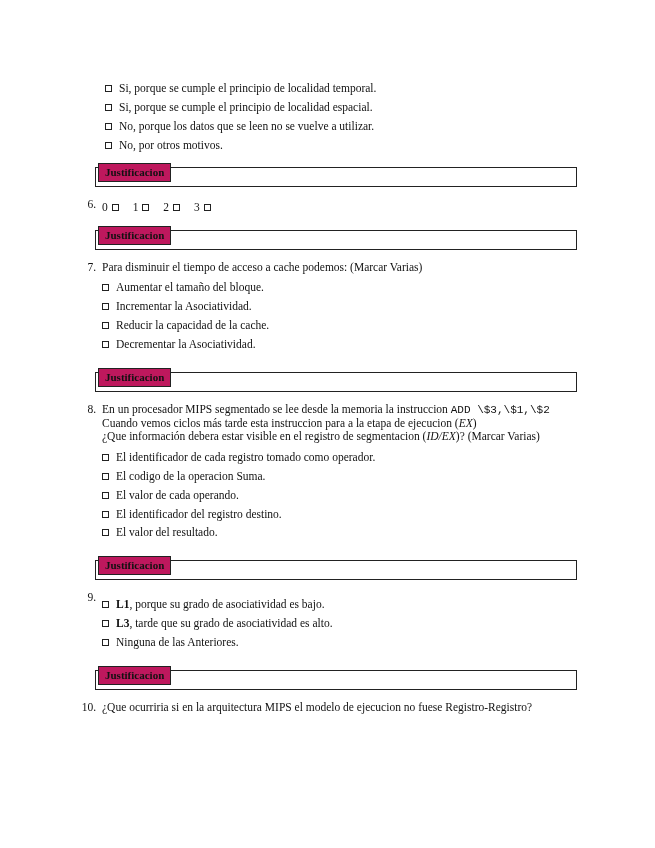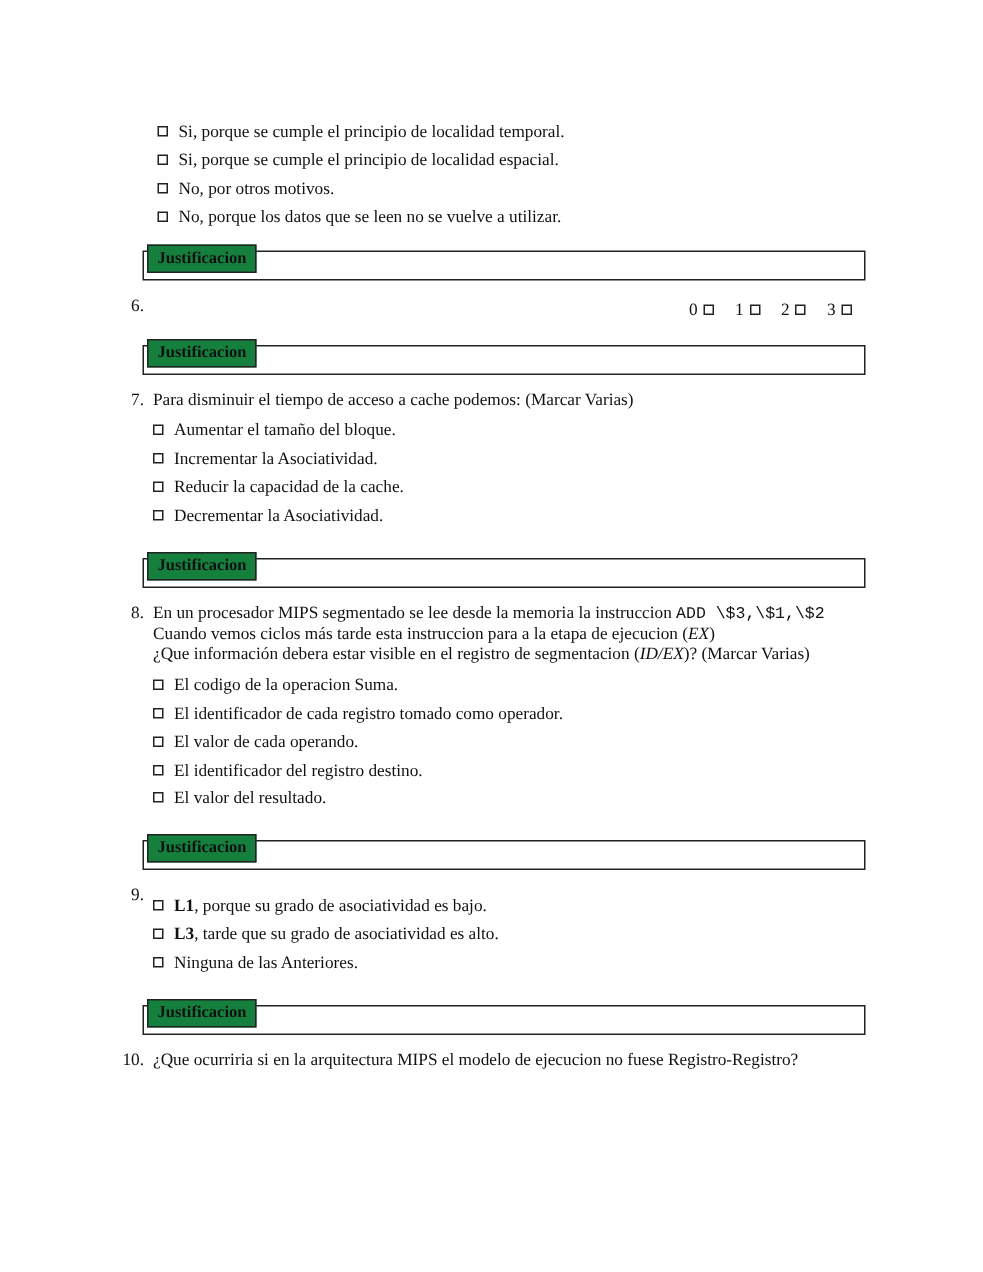--- a/index.html
+++ b/index.html
@@ -38,36 +38,36 @@
     position: relative;
     margin: 15px 0 0 95px;
     width: 482px;
     height: 20px;
     border: 1px solid #222;
     background: #fff;
   }
   .justif-label {
     position: absolute;
     left: 2px; top: -5px;
-    background: #15803d;
+    background: #be185d;
     border: 1px solid #222;
     padding: 2px 6px 3px 6px;
     font-weight: bold;
     font-size: 11px;
     line-height: 12px;
     white-space: nowrap;
   }
 
   
   .question { display: flex; margin: 11px 0 0 72px; }
   .qnum { width: 24px; text-align: right; margin-right: 6px; flex-shrink: 0; }
   .qbody { width: 477px; text-align: justify; }
   .qline { text-align: justify; }
 
-  .choices { margin-top: 3px; text-align: right; }
+  .choices { margin-top: 3px; text-align: left; }
   .choice { margin-right: 11px; white-space: nowrap; }
   .choice .cb { margin-left: 4px; }
 
   .code { font-family: "Liberation Mono", "DejaVu Sans Mono", monospace; font-size: 11px; }
   .mi { font-style: italic; margin-top: 24px; }
   .bold { font-weight: bold; }
 </style>
 </head>
 <body>
 
@@ -77,25 +77,25 @@
     <div class="opt">
       <span class="cb"></span>
       <span class="opt-text">Si, porque se cumple el principio de localidad temporal.</span>
     </div>
     <div class="opt">
       <span class="cb"></span>
       <span class="opt-text">Si, porque se cumple el principio de localidad espacial.</span>
     </div>
     <div class="opt">
       <span class="cb"></span>
+      <span class="opt-text">No, porque los datos que se leen no se vuelve a utilizar.</span>
+    </div>
+    <div class="opt">
+      <span class="cb"></span>
       <span class="opt-text">No, por otros motivos.</span>
-    </div>
-    <div class="opt">
-      <span class="cb"></span>
-      <span class="opt-text">No, porque los datos que se leen no se vuelve a utilizar.</span>
     </div>
   </div>
 
   <div class="justif">
     <span class="justif-label">Justificacion</span>
   </div>
 
   <div class="question">
     <span class="qnum">6.</span>
     <div class="qbody">
@@ -149,28 +149,28 @@
       </div>
       <div class="qline">
         <span>Cuando vemos ciclos más tarde esta instruccion para a la etapa de ejecucion (</span><span class="mi">EX</span><span>)</span>
       </div>
       <div class="qline">
         <span>¿Que información debera estar visible en el registro de segmentacion (</span><span class="mi">ID/EX</span><span>)? (Marcar Varias)</span>
       </div>
       <div class="opt-list">
         <div class="opt">
           <span class="cb"></span>
+          <span class="opt-text">El identificador de cada registro tomado como operador.</span>
+        </div>
+        <div class="opt">
+          <span class="cb"></span>
           <span class="opt-text">El codigo de la operacion Suma.</span>
         </div>
         <div class="opt">
           <span class="cb"></span>
-          <span class="opt-text">El identificador de cada registro tomado como operador.</span>
-        </div>
-        <div class="opt">
-          <span class="cb"></span>
           <span class="opt-text">El valor de cada operando.</span>
         </div>
         <div class="opt">
           <span class="cb"></span>
           <span class="opt-text">El identificador del registro destino.</span>
         </div>
         <div class="opt">
           <span class="cb"></span>
           <span class="opt-text">El valor del resultado.</span>
         </div>

